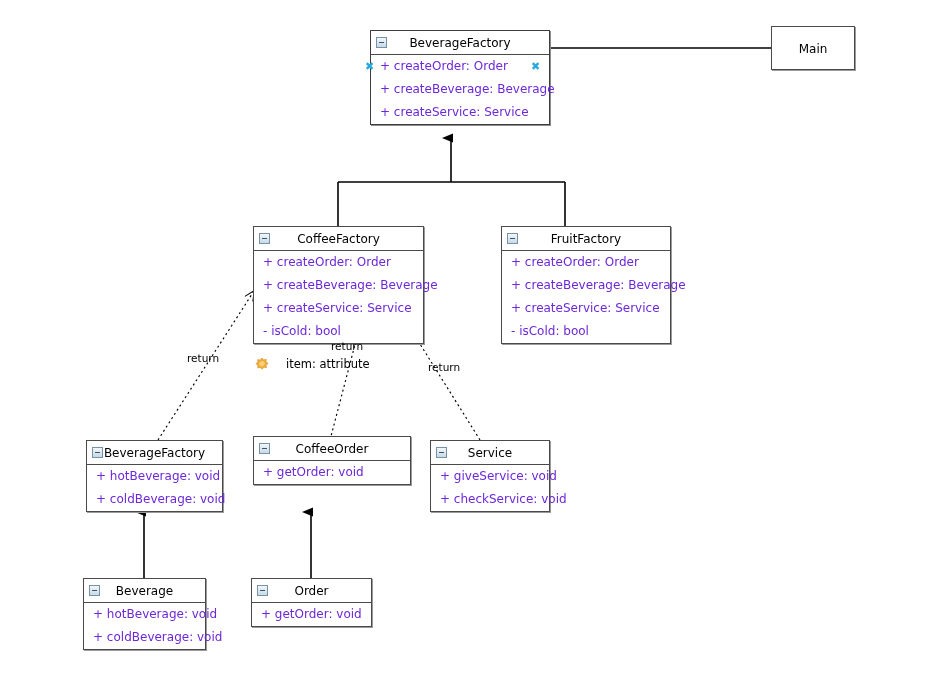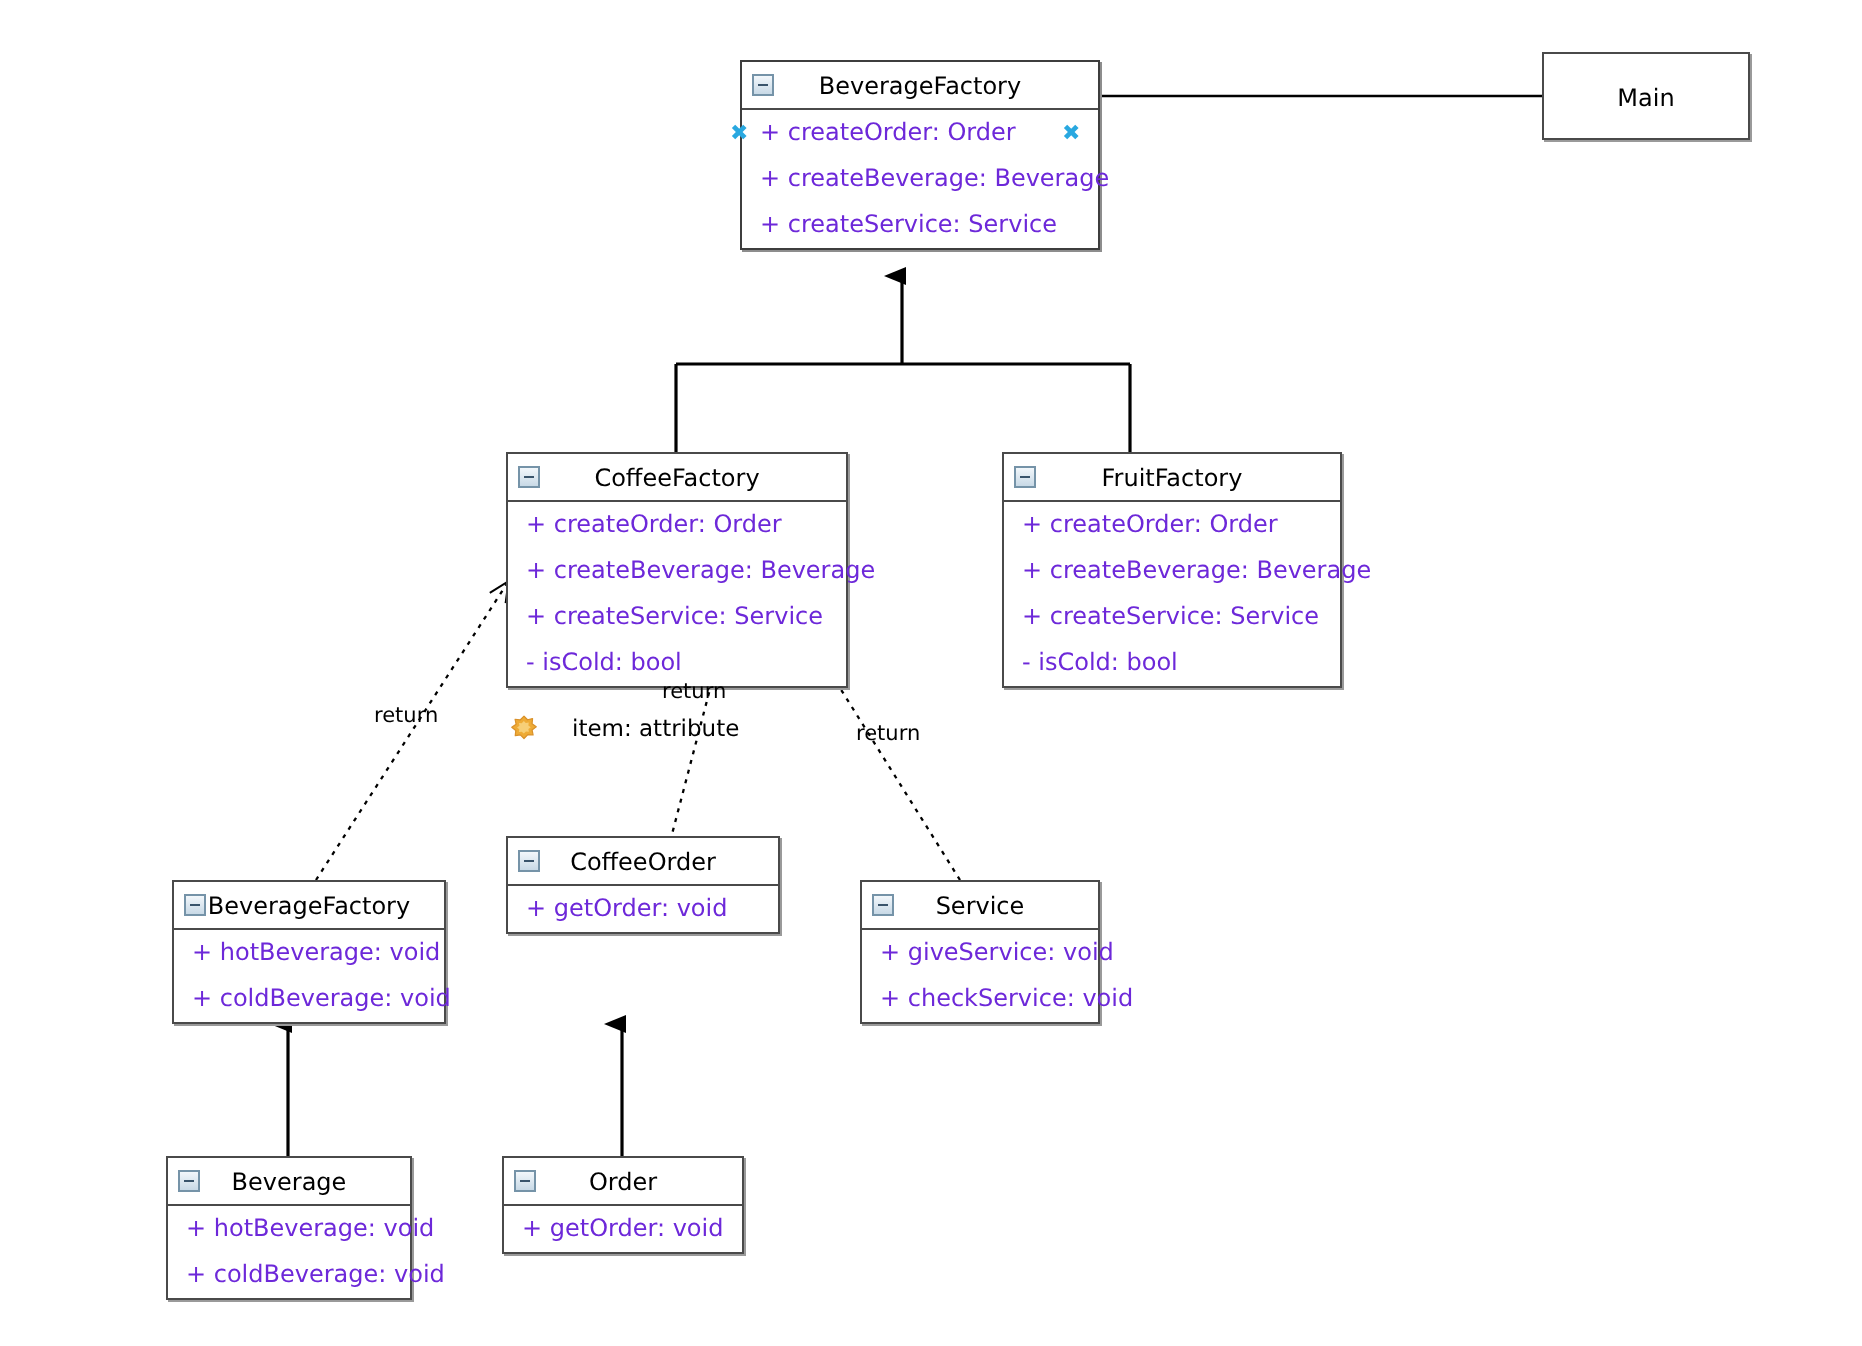--- a/index.html
+++ b/index.html
@@ -228,21 +228,21 @@
     <div class="uml-header">
       <span class="collapse-icon"></span>
       <span>BeverageFactory</span>
     </div>
     <div class="uml-body">
       <div class="uml-member">+ hotBeverage: void</div>
       <div class="uml-member">+ coldBeverage: void</div>
     </div>
   </div>
 
-  <div class="uml-class" style="left:253px; top:418px; width:137px;">
+  <div class="uml-class" style="left:253px; top:436px; width:158px;">
     <div class="uml-header">
       <span class="collapse-icon"></span>
       <span>CoffeeOrder</span>
     </div>
     <div class="uml-body">
       <div class="uml-member">+ getOrder: void</div>
     </div>
   </div>
 
   <div class="uml-class" style="left:430px; top:440px; width:120px;">
@@ -270,21 +270,21 @@
   <div class="uml-class" style="left:251px; top:578px; width:121px;">
     <div class="uml-header">
       <span class="collapse-icon"></span>
       <span>Order</span>
     </div>
     <div class="uml-body">
       <div class="uml-member">+ getOrder: void</div>
     </div>
   </div>
 
-  <div class="plain-box" style="left:771px; top:26px; width:104px; height:44px; line-height:44px;">
+  <div class="plain-box" style="left:771px; top:26px; width:84px; height:44px; line-height:44px;">
     <span>Main</span>
   </div>
 
   <span class="edge-label" style="left:187px; top:352px;">return</span>
   <span class="edge-label" style="left:331px; top:340px;">return</span>
   <span class="edge-label" style="left:428px; top:361px;">return</span>
 
   <div class="attribute-note" style="left:255px; top:357px;">
     <svg class="attr-icon" viewBox="0 0 16 16" xmlns="http://www.w3.org/2000/svg">
       <path d="M8 1.2 L10.0 3.3 L12.9 2.6 L12.6 5.6 L15.0 7.3 L12.6 9.1 L13.2 12.0

